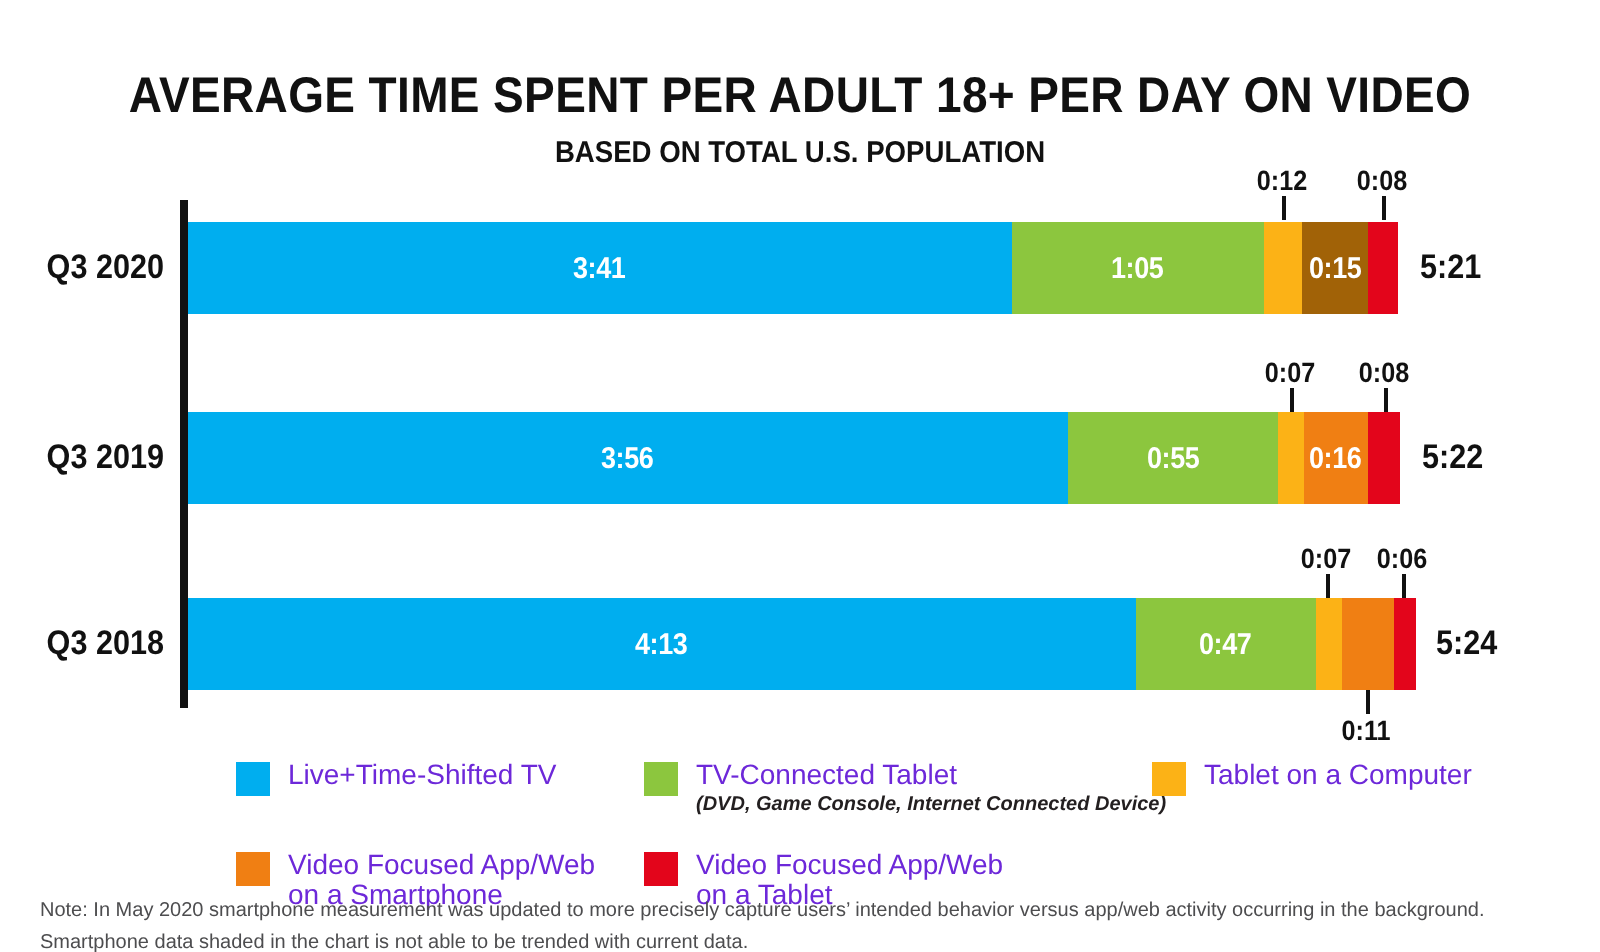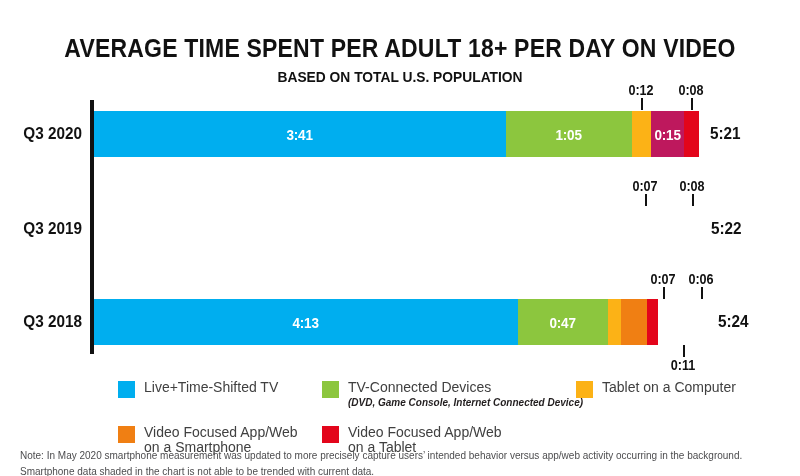--- a/index.html
+++ b/index.html
@@ -158,21 +158,21 @@
     height: 17px;
     flex: 0 0 17px;
     margin-top: 1px;
   }
   .legend-text {
     margin-left: 9px;
   }
   .legend-label {
     font-family: "Liberation Sans Narrow", "Liberation Sans", sans-serif;
     font-size: 14px;
-    color: #404040;
+    color: #6d28d9;
     line-height: 15px;
     white-space: pre-line;
   }
   .legend-sub {
     font-family: "Liberation Sans Narrow", "Liberation Sans", sans-serif;
     font-size: 10px;
     font-style: italic;
     font-weight: bold;
     color: #231f20;
     line-height: 13px;
@@ -206,35 +206,48 @@
       <div class="row" style="top: 95px;">
         <div class="row-label">Q3 2020</div>
         <div class="bar">
           <div class="seg" style="width: 412px; background: rgb(0, 174, 239);">
             <span class="seg-label">3:41</span>
           </div>
           <div class="seg" style="width: 126px; background: rgb(140, 198, 62);">
             <span class="seg-label">1:05</span>
           </div>
           <div class="seg" style="width: 19px; background: rgb(252, 178, 22);"></div>
-          <div class="seg" style="width: 33px; background: #be185d;">
+          <div class="seg" style="width: 33px; background: #a16207;">
             <span class="seg-label">0:15</span>
           </div>
           <div class="seg" style="width: 15px; background: rgb(227, 5, 27);"></div>
         </div>
         <div class="total" style="left: 710px;">5:21</div>
       </div>
       <div class="row" style="top: 190px;">
         <div class="row-label">Q3 2019</div>
+        <div class="bar">
+          <div class="seg" style="width: 440px; background: rgb(0, 174, 239);">
+            <span class="seg-label">3:56</span>
+          </div>
+          <div class="seg" style="width: 105px; background: rgb(140, 198, 62);">
+            <span class="seg-label">0:55</span>
+          </div>
+          <div class="seg" style="width: 13px; background: rgb(252, 178, 22);"></div>
+          <div class="seg hatched" style="width: 32px; background: rgb(240, 127, 19);">
+            <span class="seg-label">0:16</span>
+          </div>
+          <div class="seg" style="width: 16px; background: rgb(227, 5, 27);"></div>
+        </div>
         <div class="total" style="left: 711px;">5:22</div>
       </div>
       <div class="row" style="top: 283px;">
         <div class="row-label">Q3 2018</div>
         <div class="bar">
-          <div class="seg" style="width: 424px; background: rgb(0, 174, 239);">
+          <div class="seg" style="width: 474px; background: rgb(0, 174, 239);">
             <span class="seg-label">4:13</span>
           </div>
           <div class="seg" style="width: 90px; background: rgb(140, 198, 62);">
             <span class="seg-label">0:47</span>
           </div>
           <div class="seg" style="width: 13px; background: rgb(252, 178, 22);"></div>
           <div class="seg hatched" style="width: 26px; background: rgb(240, 127, 19);"></div>
           <div class="seg" style="width: 11px; background: rgb(227, 5, 27);"></div>
         </div>
         <div class="total" style="left: 718px;">5:24</div>
@@ -259,21 +272,21 @@
   <div id="legend-layer">
       <div class="legend-item" style="left: 118px; top: 364px;">
         <div class="legend-swatch" style="background: rgb(0, 174, 239);"></div>
         <div class="legend-text">
           <div class="legend-label">Live+Time-Shifted TV</div>
         </div>
       </div>
       <div class="legend-item" style="left: 322px; top: 364px;">
         <div class="legend-swatch" style="background: rgb(140, 198, 62);"></div>
         <div class="legend-text">
-          <div class="legend-label">TV-Connected Devices</div>
+          <div class="legend-label">TV-Connected Tablet</div>
           <div class="legend-sub">(DVD, Game Console, Internet Connected Device)</div>
         </div>
       </div>
       <div class="legend-item" style="left: 576px; top: 364px;">
         <div class="legend-swatch" style="background: rgb(252, 178, 22);"></div>
         <div class="legend-text">
           <div class="legend-label">Tablet on a Computer</div>
         </div>
       </div>
       <div class="legend-item" style="left: 118px; top: 409px;">

